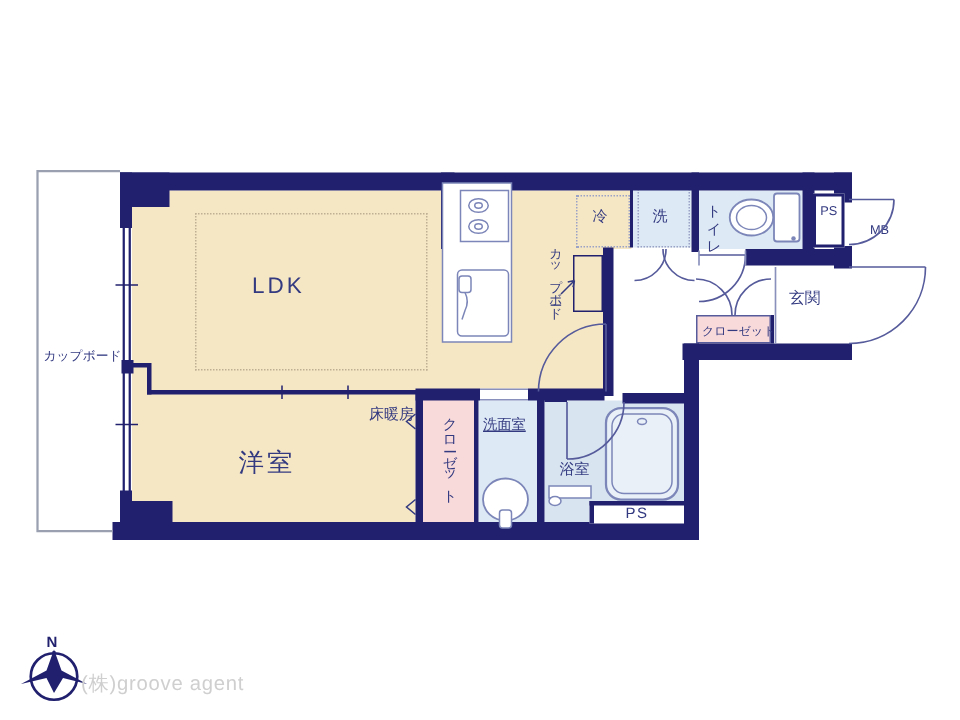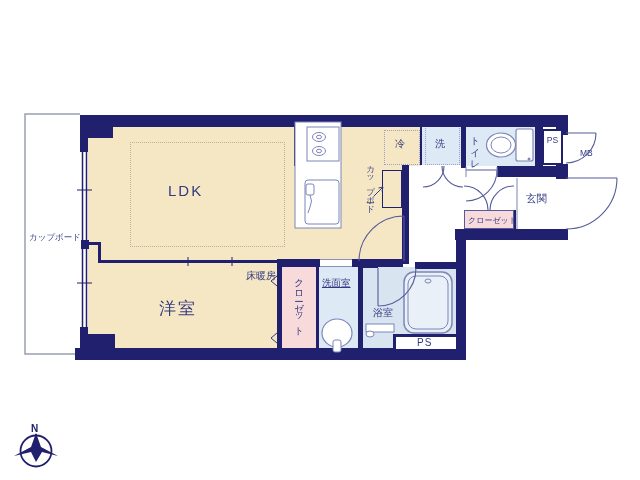--- a/index.html
+++ b/index.html
@@ -160,14 +160,15 @@
   <div class="lbl" style="left:322px;top:277px;font-size:9.5px;text-decoration:underline;">洗面室</div>
   <div class="lbl" style="left:373px;top:306px;font-size:10px;">浴室</div>
   <div class="lbl" style="left:417px;top:337px;font-size:10px;letter-spacing:1px;">PS</div>
   <div class="lbl" style="left:526px;top:192px;font-size:10.5px;">玄関</div>
   <div class="lbl vlbl" style="left:468px;top:130px;font-size:9.5px;height:38px;">トイレ</div>
   <div class="lbl" style="left:395px;top:137px;font-size:10px;">冷</div>
   <div class="lbl" style="left:435px;top:137px;font-size:10px;">洗</div>
   <div class="lbl vlbl" style="left:365px;top:160px;font-size:8.5px;height:54px;letter-spacing:0;">カップボード</div>
   <div class="lbl" style="left:468px;top:215px;font-size:8px;">クローゼット</div>
   <div class="lbl" style="left:31px;top:423px;font-size:10px;font-weight:bold;color:#20206e;">N</div>
+  <div class="lbl" style="left:54px;top:447px;font-size:13.5px;color:#cfcfcf;letter-spacing:0.5px;">(株)groove agent</div>
 
 </div>
 
 </body></html>

